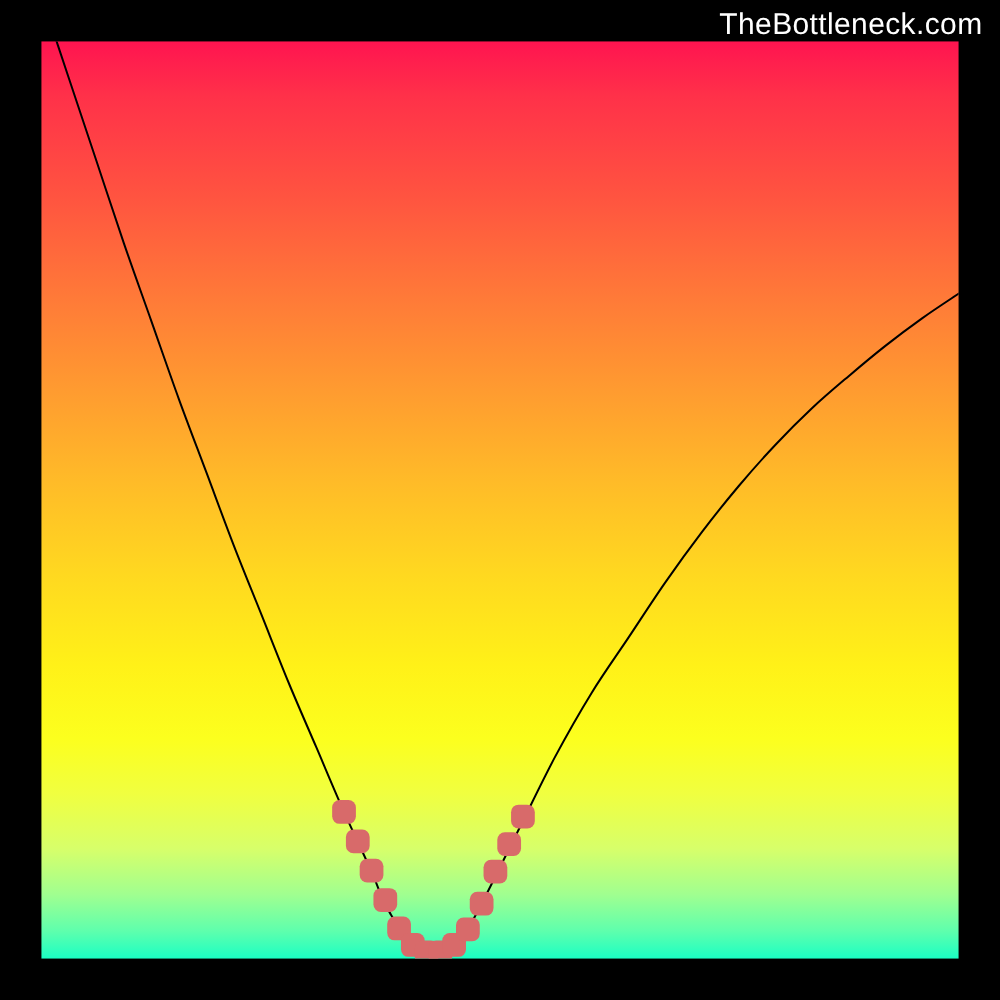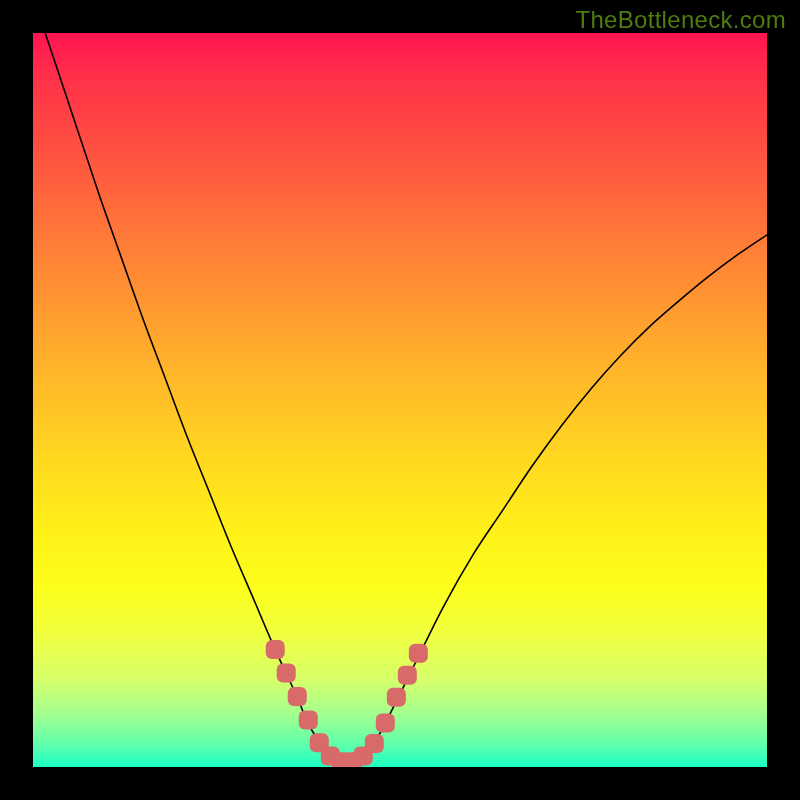--- a/index.html
+++ b/index.html
@@ -7,21 +7,21 @@
     width: 800px;
     height: 800px;
     background: #000;
     position: relative;
     font-family: Arial, sans-serif;
   }
   .watermark {
     position: absolute;
     top: 6px;
     right: 14px;
-    color: #4d7c0f;
+    color: #ffffff;
     font-size: 24px;
     font-weight: 500;
     z-index: 10;
     letter-spacing: 0.3px;
   }
   .plot-area {
     position: absolute;
     top: 33px;
     left: 33px;
     width: 734px;

